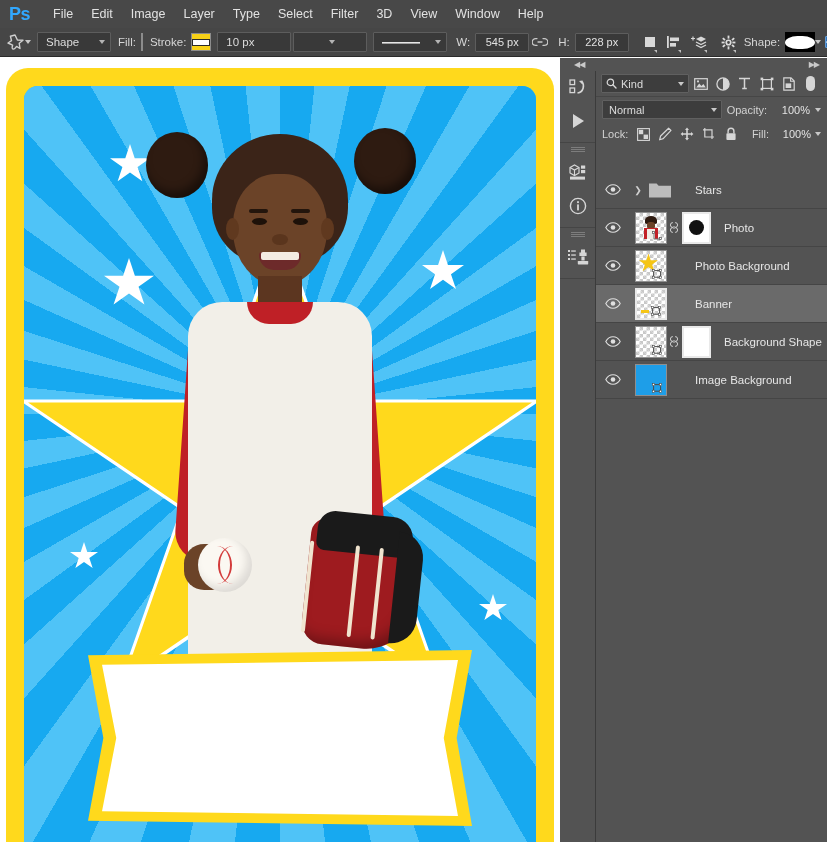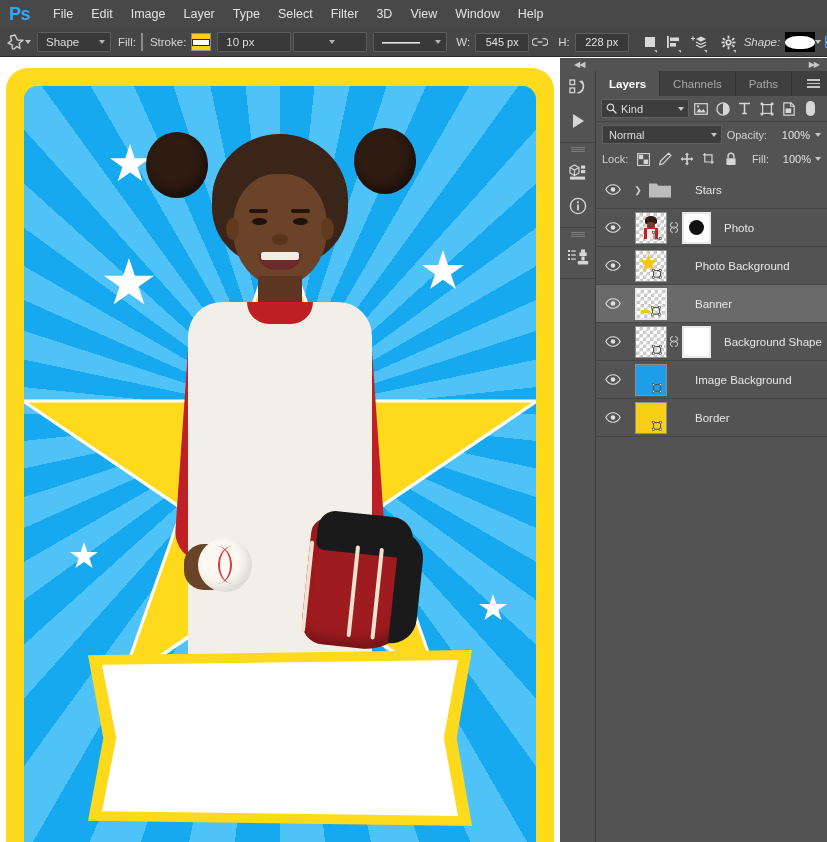--- a/index.html
+++ b/index.html
@@ -419,21 +419,21 @@
             <rect x="11.4" y="6.6" width="3" height="1.8"></rect>
             <rect x="2" y="2.6" width="1.8" height="3" transform="rotate(-45 2.9 4.1)"></rect>
             <rect x="11.2" y="9.4" width="1.8" height="3" transform="rotate(-45 12.1 10.9)"></rect>
             <rect x="11.2" y="2.6" width="1.8" height="3" transform="rotate(45 12.1 4.1)"></rect>
             <rect x="2" y="9.4" width="1.8" height="3" transform="rotate(45 2.9 10.9)"></rect>
           </g>
         </svg>
       <span class="tinychev"></span>
     </div>
 
-    <span class="opt-label" style="margin-left:8px;font-style:italic;">Shape:</span>
+    <span class="opt-label" style="margin-left:8px;">Shape:</span>
     <div class="shape-preview">
         <div class="blob"></div>
       </div>
     <div style="width:15px;display:flex;align-items:center;justify-content:center;">
         <span class="chev"></span>
       </div>
 
     <div class="chkbox" style="margin-left:4px;">
       <svg width="9" height="8" viewBox="0 0 9 8">
           <path d="M1 4 L3.3 6.3 L8 1.2" stroke="#ffffff" stroke-width="1.6" fill="none" stroke-linecap="round" stroke-linejoin="round"></path>
@@ -553,32 +553,20 @@
     </div>
   </div>
 
   <div class="dock-collapse">
     <span class="dblarrow" style="left:14px;">◀◀</span>
     <span class="dblarrow" style="right:8px;">▶▶</span>
   </div>
 
   <div class="panel">
 
-    <div class="tabbar">
-      <div class="tab active">Layers</div>
-      <div class="tab">Channels</div>
-      <div class="tab">Paths</div>
-      <div class="tab-menu">
-        <div class="hamburger">
-            <div></div>
-            <div></div>
-            <div></div>
-          </div>
-      </div>
-    </div>
 
     <div class="filterrow">
       <div class="kind-select">
         <span style="display:flex;align-items:center;gap:4px;">
           <span>
             <svg width="11" height="11" viewBox="0 0 11 11">
                 <circle cx="4.4" cy="4.4" r="3.2" fill="none" stroke="#d8d8d8" stroke-width="1.2"></circle>
                 <path d="M6.8 6.8 L10 10" stroke="#d8d8d8" stroke-width="1.4" stroke-linecap="round"></path>
               </svg>
           </span>
@@ -830,41 +818,17 @@
                     <rect x="0.4" y="7.2" width="2.2" height="2.2"></rect>
                     <rect x="7.4" y="7.2" width="2.2" height="2.2"></rect>
                   </g>
                 </svg>
             </div>
           </div>
         </div>
         <span class="layer-name">Image Background</span>
       </div>
 
-      <div class="layer-row">
-        <div class="eye-cell">
-          <svg width="16" height="11" viewBox="0 0 16 11">
-              <path d="M8 0.8 C3.4 0.8 0.8 5.5 0.8 5.5 S3.4 10.2 8 10.2 s7.2-4.7 7.2-4.7 S12.6 0.8 8 0.8z" fill="none" stroke="#e0e0e0" stroke-width="1.1"></path>
-              <circle cx="8" cy="5.5" r="2.3" fill="#e0e0e0"></circle>
-            </svg>
-        </div>
-        <div class="thumb-cell">
-          <div class="thumb" style="background:#f7cf17;">
-            <div class="fx-badge">
-              <svg width="11" height="10" viewBox="0 0 11 10">
-                  <rect x="1.6" y="1.6" width="7" height="6.6" fill="none" stroke="#4a4a4a" stroke-width="1"></rect>
-                  <g fill="#fff" stroke="#444" stroke-width=".6">
-                    <rect x="0.4" y="0.4" width="2.2" height="2.2"></rect>
-                    <rect x="7.4" y="0.4" width="2.2" height="2.2"></rect>
-                    <rect x="0.4" y="7.2" width="2.2" height="2.2"></rect>
-                    <rect x="7.4" y="7.2" width="2.2" height="2.2"></rect>
-                  </g>
-                </svg>
-            </div>
-          </div>
-        </div>
-        <span class="layer-name">Border</span>
-      </div>
 
 
     </div>
   </div>
 </div>
 
 </body></html>

